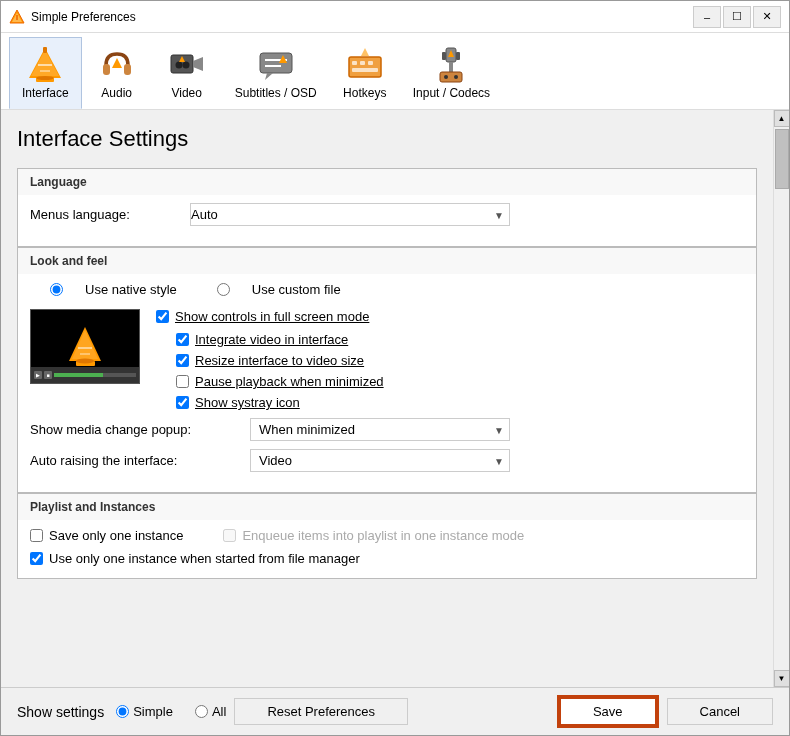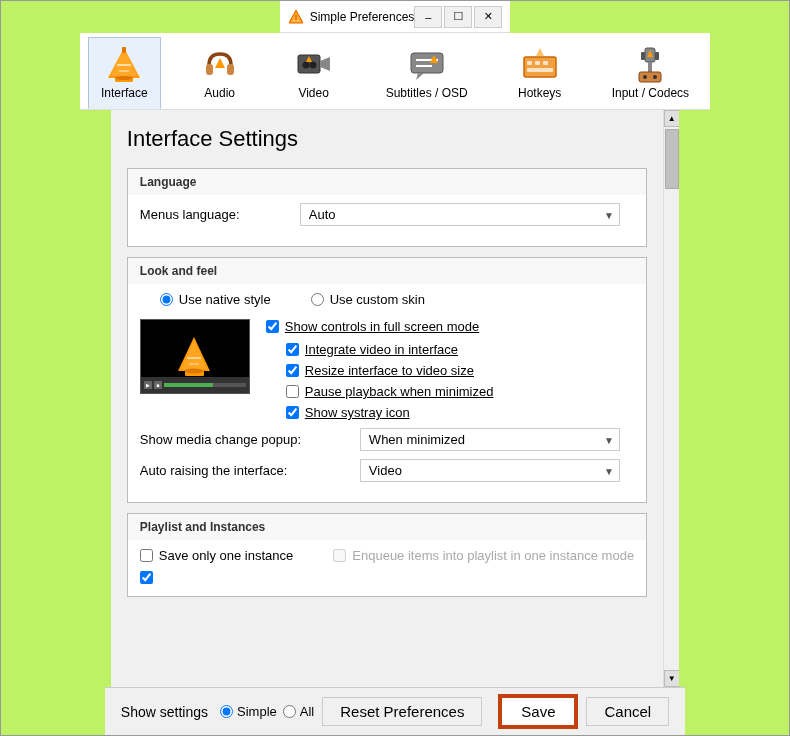--- a/index.html
+++ b/index.html
@@ -8,25 +8,24 @@
       font-size: 13px;
       background: #f0f0f0;
       width: 790px;
       height: 736px;
       overflow: hidden;
     }
 
     .window {
       width: 790px;
       height: 736px;
-      background: #bef264;
+      background: #0c4a6e;
       border: 1px solid #999;
       display: flex;
       flex-direction: column;
-      align-items: center;
     }
 
     .title-bar {
       background: #fff;
       height: 32px;
       display: flex;
       align-items: center;
       padding: 0 8px;
       border-bottom: 1px solid #ddd;
       flex-shrink: 0;
@@ -64,21 +63,20 @@
       font-size: 11px;
     }
 
     .toolbar {
       background: #fff;
       display: flex;
       flex-direction: row;
       border-bottom: 1px solid #ddd;
       flex-shrink: 0;
       padding: 4px 8px 0 8px;
-      gap: 24px;
     }
 
     .toolbar-item {
       display: flex;
       flex-direction: column;
       align-items: center;
       padding: 6px 12px 8px 12px;
       cursor: pointer;
       border: 1px solid transparent;
       min-width: 70px;
@@ -181,21 +179,21 @@
     .select-wrapper {
       position: relative;
       display: inline-block;
     }
 
     .select-control {
       appearance: none;
       -webkit-appearance: none;
       background: #fff;
       border: 1px solid #ccc;
-      padding: 3px 24px 3px 8px;
+      padding: 3px 24px 3px 0;
       font-size: 13px;
       cursor: pointer;
       width: 320px;
     }
 
     .select-control-small {
       appearance: none;
       -webkit-appearance: none;
       background: #fff;
       border: 1px solid #ccc;
@@ -219,21 +217,21 @@
       display: flex;
       align-items: center;
       gap: 40px;
       margin-bottom: 12px;
       margin-left: 20px;
     }
 
     .radio-item {
       display: flex;
       align-items: center;
-      gap: 6px;
+      gap: 22px;
       cursor: pointer;
     }
 
     .radio-input {
       cursor: pointer;
     }
 
     .checkbox-grid {
       display: grid;
       grid-template-columns: 1fr;
@@ -334,50 +332,50 @@
 
     .show-settings-label {
       font-size: 14px;
       color: #000;
       margin-right: 4px;
     }
 
     .bottom-radio-group {
       display: flex;
       align-items: center;
-      gap: 6px;
+      gap: 22px;
     }
 
     .bottom-radio-item {
       display: flex;
       align-items: center;
       gap: 4px;
       cursor: pointer;
     }
 
     .btn {
-      padding: 5px 17px;
-      font-size: 15px;
+      padding: 5px 32px;
+      font-size: 13px;
       border: 1px solid #ccc;
       background: #f0f0f0;
       cursor: pointer;
       min-width: 80px;
     }
 
     .btn-primary {
       background: #fff;
       border: 4px solid #c2410c;
       color: #000;
     }
 
     .spacer { flex: 1; }
 
     .section-wrapper {
       border: 1px solid #bbb;
-      margin-bottom: 10px;
+      margin-bottom: 0;
       background: #f8f8f8;
     }
 
     .section-header {
       padding: 6px 12px;
       font-size: 12px;
       font-weight: 600;
       color: #333;
       background: #f8f8f8;
     }
@@ -543,21 +541,21 @@
         <div class="section-header">Look and feel</div>
         <div class="section-body">
 
           <div class="radio-row">
             <label class="radio-item">
               <input type="radio" name="style" class="radio-input" checked="" style="">
               <span>Use native style</span>
             </label>
             <label class="radio-item">
               <input type="radio" name="style" class="radio-input" style="">
-              <span>Use custom skin</span>
+              <span>Use custom file</span>
             </label>
           </div>
 
           <div class="preview-area">
 
             <div class="vlc-preview">
               <div class="vlc-preview-content">
                 <svg width="35" height="42" viewBox="0 0 35 42">
                   <polygon points="17,1 33,35 1,35" fill="#f90"></polygon>
                   <polygon points="17,4 30,33 4,33" fill="#fff" opacity="0.12"></polygon>
@@ -641,20 +639,21 @@
               <span>Save only one instance</span>
             </label>
             <label class="checkbox-item disabled">
               <input type="checkbox" disabled="" class="checkbox-input" style="">
               <span>Enqueue items into playlist in one instance mode</span>
             </label>
           </div>
           <div>
             <label class="checkbox-item">
               <input type="checkbox" checked="" class="checkbox-input" style="">
+              <span>Use only one instance when started from file manager</span>
             </label>
           </div>
         </div>
       </div>
 
     </div>
 
     <div class="scrollbar-track">
       <div class="scrollbar-btn">▲</div>
       <div class="scrollbar-thumb-area">

